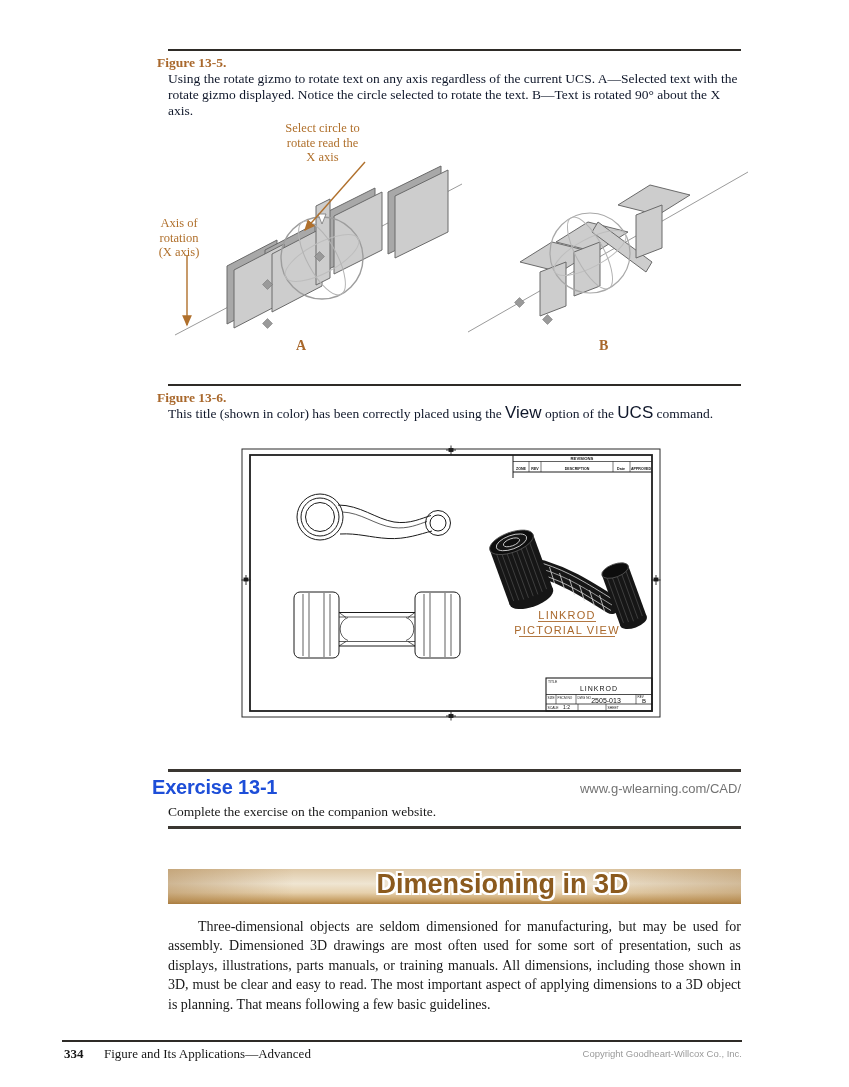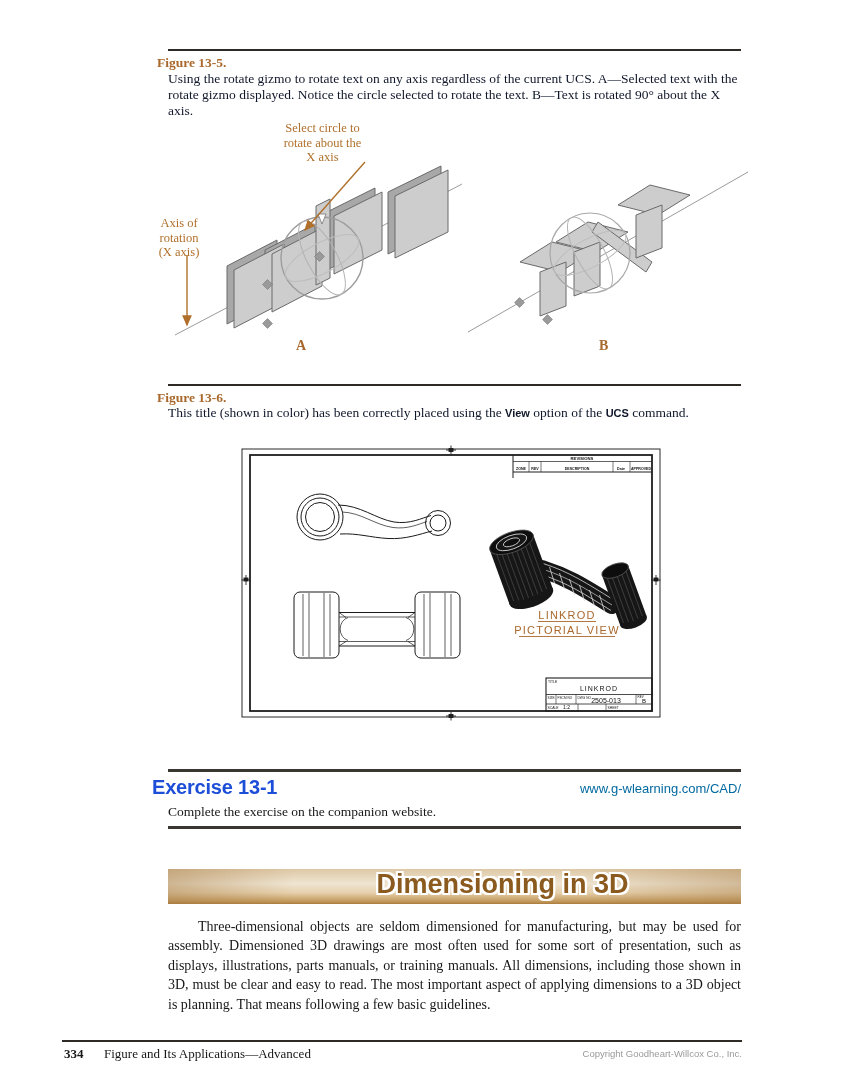--- a/index.html
+++ b/index.html
@@ -2,26 +2,26 @@
 <html><head>
 <meta charset="utf-8">
 <style>
   html,body{margin:0;padding:0;background:#e8e8e8;}
   #page{position:relative;width:849px;height:1087px;background:#ffffff;margin:0 auto;overflow:hidden;
         font-family:"Liberation Serif",serif;color:#171717;}
   .abs{position:absolute;}
   .rule{position:absolute;left:168px;width:573px;height:2px;background:#2e2b27;}
   .fig-label{position:absolute;left:157px;font:bold 13.5px "Liberation Serif",serif;color:#A9682C;}
   .caption{position:absolute;left:168px;width:573px;font:13.5px/15.9px "Liberation Serif",serif;color:#0f172a;}
-  .bold-cmd{font-family:"Liberation Sans",sans-serif;font-weight:bold;font-size:11px;}
+  .bold-cmd{font-family:"Liberation Sans",sans-serif;font-weight:normal;font-size:17px;}
   .annot{position:absolute;font:12.5px/14.6px "Liberation Serif",serif;color:#B0702C;text-align:center;white-space:pre-line;}
   .sublabel{position:absolute;font:bold 14px "Liberation Serif",serif;color:#A9682C;}
   .ex-rule{position:absolute;left:168px;width:573px;height:2.5px;background:#3a3631;}
   .ex-title{position:absolute;left:152px;font:bold 20px "Liberation Sans",sans-serif;color:#1d4ed8;letter-spacing:-0.2px;}
-  .ex-url{position:absolute;right:108px;font:13px "Liberation Sans",sans-serif;color:#0369a1;}
+  .ex-url{position:absolute;right:108px;font:13px "Liberation Sans",sans-serif;color:#737373;}
   .ex-body{position:absolute;left:168px;width:573px;font:13.5px "Liberation Serif",serif;color:#171717;}
   .banner{position:absolute;left:168px;top:869px;width:573px;height:35px;
     background:
       linear-gradient(90deg, rgba(166,124,70,0.45) 0%, rgba(255,255,255,0) 22%, rgba(255,255,255,0) 72%, rgba(166,124,70,0.40) 100%),
       linear-gradient(180deg, #DEC8A6 0%, #EFE5D2 42%, #E6D0AC 68%, #C49A5D 92%, #AA7C3D 100%);}
   .banner-text{position:absolute;left:0;top:0;width:100%;height:35px;line-height:35px;text-align:center;
     font:bold 27px "Liberation Sans",sans-serif;color:#8B5A1E;
     text-shadow:-2px -2px 0 #fff,2px -2px 0 #fff,-2px 2px 0 #fff,2px 2px 0 #fff,0 -2px 0 #fff,0 2px 0 #fff,-2px 0 0 #fff,2px 0 0 #fff;padding-left:48px;}
   .para{position:absolute;left:168px;top:917px;width:573px;font:14px/19.4px "Liberation Serif",serif;
         color:#171717;text-align:justify;text-indent:30px;}
@@ -34,21 +34,21 @@
 </head>
 <body>
 
 <div id="page">
 
   <div class="rule" style="top:49px"></div>
   <div class="fig-label" style="top:55px">Figure 13-5.</div>
   <div class="caption" style="top:71px">Using the rotate gizmo to rotate text on any axis regardless of the current UCS. A—Selected text with the rotate gizmo displayed. Notice the circle selected to rotate the text. B—Text is rotated 90° about the X axis.</div>
 
   <div class="annot" style="left:265px;top:121px;width:115px">Select circle to
-rotate about the
+rotate read the
 X axis</div>
   <div class="annot" style="left:148px;top:216px;width:62px">Axis of
 rotation
 (X axis)</div>
 
   <svg class="abs" style="left:150px;top:118px" width="640" height="247" viewBox="0 0 640 247">
     <defs>
       <marker id="ah" markerWidth="9" markerHeight="8" refX="7" refY="3.5" orient="auto">
         <path d="M0,0 L8,3.5 L0,7 z" fill="#B0702C"></path>
       </marker>

